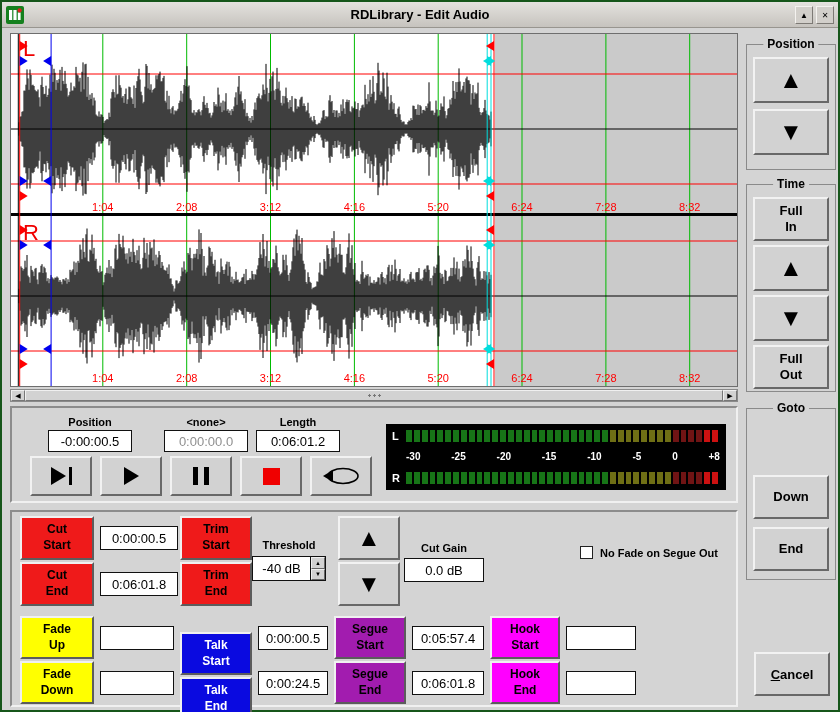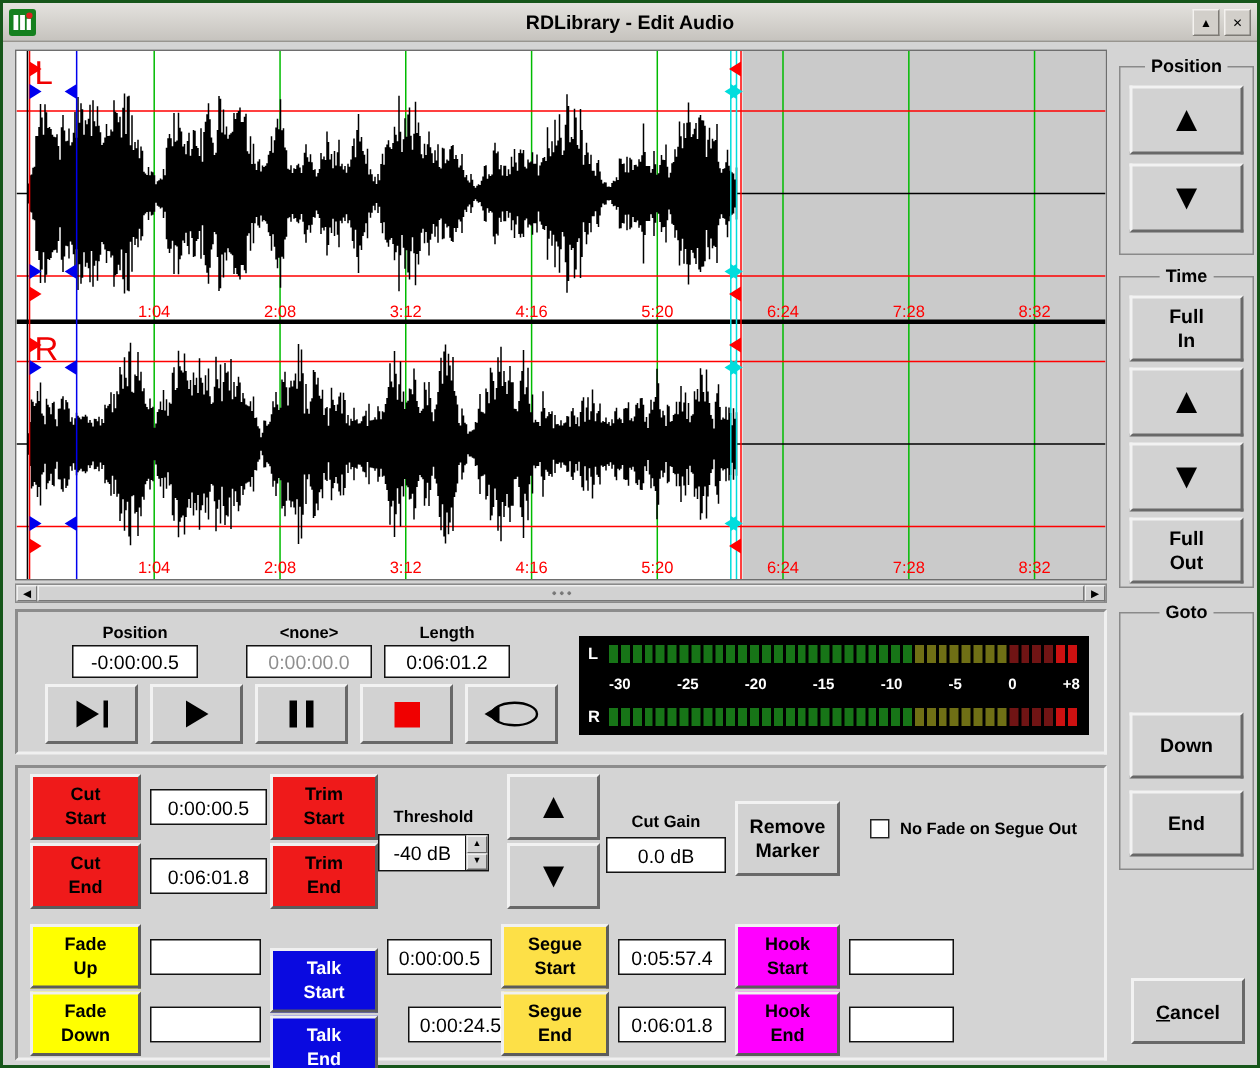--- a/index.html
+++ b/index.html
@@ -42,21 +42,21 @@
   .mrow{display:flex;align-items:center;height:14px;}
   .mlab{color:#fff;font-size:11px;font-weight:bold;width:14px;flex:none;}
   .segs{flex:1;display:flex;}
   .seg{flex:1;height:12px;margin-right:2px;}
   .mscale{display:flex;justify-content:space-between;color:#fff;font-size:10px;font-weight:bold;padding-left:14px;height:12px;line-height:12px;}
   
   .cbtn{position:absolute;border:2px solid;border-color:#f0f0f0 #5c5c5c #5c5c5c #f0f0f0;font-weight:bold;font-size:12px;line-height:1.3;display:flex;align-items:center;justify-content:center;text-align:center;white-space:pre-line;}
   .c-red{background:#ef1a1a;}
   .c-yellow{background:#ffff00;}
   .c-blue{background:#0a0ae0;color:#fff;margin-top:16px;}
-  .c-cyan{background:#fde047;}
+  .c-cyan{background:#a21caf;}
   .c-magenta{background:#ff00ff;}
   .mfield{position:absolute;height:24px;background:#fff;border:1px solid #111;font-size:13px;display:flex;align-items:center;justify-content:center;}
   .spin{position:absolute;left:240px;top:44px;width:74px;height:25px;background:#fff;border:1px solid #111;display:flex;}
   .spinval{flex:1;font-size:13px;display:flex;align-items:center;justify-content:center;}
   .spinbtns{width:15px;display:flex;flex-direction:column;border-left:1px solid #111;}
   .spinbtn{flex:1;background:#d2d2d2;border:1px solid;border-color:#f0f0f0 #666 #666 #f0f0f0;font-size:6px;display:flex;align-items:center;justify-content:center;}
   .checkbox{position:absolute;left:568px;top:34px;width:13px;height:13px;background:#fff;border:1px solid #222;}
   .cblabel{position:absolute;left:588px;top:35px;font-size:11px;font-weight:bold;}
   .multiline{white-space:pre-line;text-align:center;font-weight:bold;font-size:13px;line-height:1.25;}
   
@@ -331,39 +331,37 @@
     <div class="btn3d" style="left:326px;top:4px;width:62px;height:44px">
         <span class="arrow">▲</span>
       </div>
     <div class="btn3d" style="left:326px;top:50px;width:62px;height:44px">
         <span class="arrow">▼</span>
       </div>
 
     <div class="flabel" style="left:392px;top:30px;width:80px">Cut Gain</div>
     <div class="mfield" style="left:392px;top:46px;width:80px">0.0 dB</div>
 
-    <div class="btn3d multiline" style="left:478px;top:22px;width:70px;height:50px">Remove
-Marker</div>
 
     <div class="checkbox"></div>
     <div class="cblabel">No Fade on Segue Out</div>
 
     <div class="cbtn c-yellow" style="left:8px;top:104px;width:74px;height:43px">Fade
 Up</div>
     <div class="mfield" style="left:88px;top:114px;width:74px"></div>
     <div class="cbtn c-yellow" style="left:8px;top:149px;width:74px;height:43px">Fade
 Down</div>
     <div class="mfield" style="left:88px;top:159px;width:74px"></div>
 
     <div class="cbtn c-blue" style="left:168px;top:104px;width:72px;height:43px">Talk
 Start</div>
     <div class="mfield" style="left:246px;top:114px;width:70px">0:00:00.5</div>
     <div class="cbtn c-blue" style="left:168px;top:149px;width:72px;height:43px">Talk
 End</div>
-    <div class="mfield" style="left:260px;top:159px;width:70px">0:00:24.5</div>
+    <div class="mfield" style="left:246px;top:159px;width:70px">0:00:24.5</div>
 
     <div class="cbtn c-cyan" style="left:322px;top:104px;width:72px;height:43px">Segue
 Start</div>
     <div class="mfield" style="left:400px;top:114px;width:72px">0:05:57.4</div>
     <div class="cbtn c-cyan" style="left:322px;top:149px;width:72px;height:43px">Segue
 End</div>
     <div class="mfield" style="left:400px;top:159px;width:72px">0:06:01.8</div>
 
     <div class="cbtn c-magenta" style="left:478px;top:104px;width:70px;height:43px">Hook
 Start</div>

